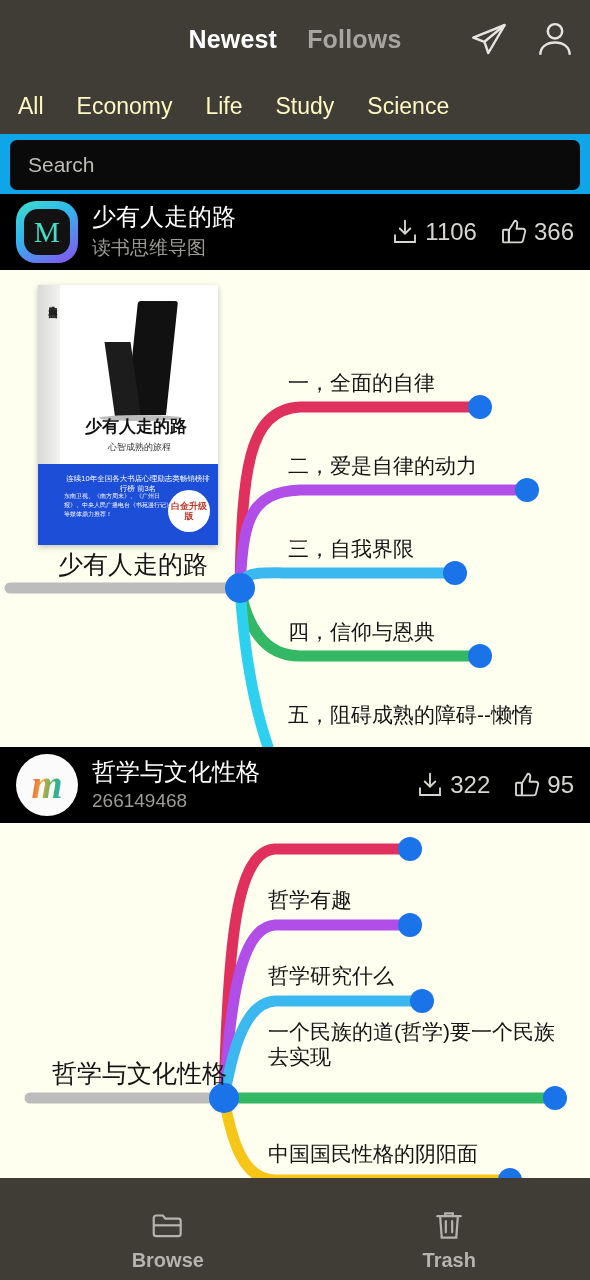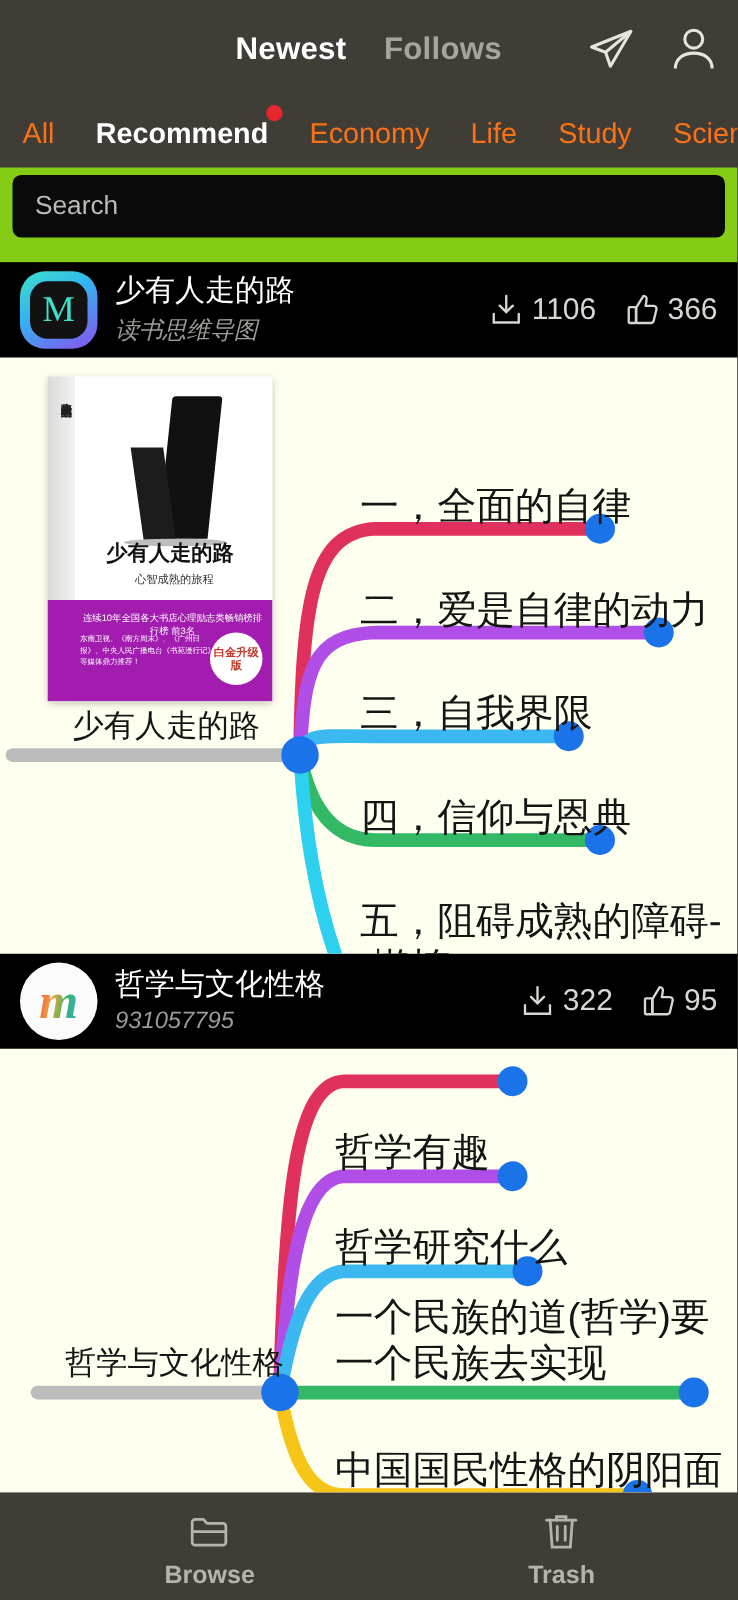--- a/index.html
+++ b/index.html
@@ -15,62 +15,62 @@
   .topbar { height:78px; background:#403d37; display:flex; align-items:center; position:relative; }
   .topbar-center { position:absolute; left:0; right:0; display:flex; justify-content:center; gap:30px; align-items:baseline; }
   .seg { font-size:25px; font-weight:bold; letter-spacing:.2px; }
   .seg.active { color:#ffffff; }
   .seg.inactive { color:#a6a49e;text-align:center; }
   .topbar-icons { position:absolute; right:14px; display:flex; gap:24px; align-items:center; }
   .ic { width:42px; height:42px; display:block; }
 
   
   .tabs { height:56px; background:#403d37; display:flex; align-items:center; padding-left:18px; gap:33px; overflow:hidden; white-space:nowrap; }
-  .tab { font-size:23px; color:#f97316; position:relative; flex:none; }
+  .tab { font-size:23px; color:#fef9c3; position:relative; flex:none; }
   .tab.active { color:#ffffff; font-weight:bold; }
   .tab .dot { position:absolute; top:-9px; right:-11px; width:13px; height:13px; border-radius:50%; background:#e8262b; }
 
   
-  .searchwrap { padding:6px 10px 20px 10px; background:#84cc16; }
+  .searchwrap { padding:6px 10px 4px 10px; background:#0ea5e9; }
   .search { height:50px; background:#0a0a0a; border-radius:7px; display:flex; align-items:center; padding:0 18px; }
   .search span { color:#bdbbb6; font-size:21px; }
 
   
   .card { background:#000; }
   .card-head { height:76px; display:flex; align-items:center; padding:0 16px; background:#000; }
   .avatar { width:62px; height:62px; flex:none; margin-right:14px; position:relative; }
   .avatar.grad { border-radius:20px; background:linear-gradient(150deg,#3fe0c8 0%,#31b6f0 40%,#8a4ff0 100%); display:flex; align-items:center; justify-content:center; }
   .avatar.grad .inner { width:46px; height:46px; border-radius:14px; background:#121212; display:flex; align-items:center; justify-content:center; color:#3fe0c8; font-size:29px; font-family:"Liberation Serif",serif; }
   .avatar.white { border-radius:50%; background:#fbfbfb; display:flex; align-items:center; justify-content:center; }
   .avatar.white .mglyph { font-size:40px; font-style:italic; font-family:"Liberation Serif",serif; font-weight:bold;
     background:linear-gradient(100deg,#e8443c 0%,#f2a43a 35%,#35b86a 68%,#3aa0e8 100%);
     -webkit-background-clip:text; background-clip:text; color:transparent; line-height:1; }
   .meta { flex:1; min-width:0; }
   .meta .t { color:#fff; font-size:24px; line-height:1.15; white-space:nowrap; overflow:hidden; }
-  .meta .s { color:#9d9b96; font-size:19px; margin-top:4px; white-space:nowrap; overflow:hidden;font-style:italic; }
+  .meta .s { color:#9d9b96; font-size:19px; margin-top:4px; white-space:nowrap; overflow:hidden; }
   .stats { display:flex; gap:22px; color:#d8d6d1; font-size:24px; }
   .stat { display:flex; align-items:center; gap:5px; }
   .stat svg { width:30px; height:30px; }
 
   
   .canvas { position:relative; background:#fffff0; overflow:hidden; }
   .canvas svg.lines { position:absolute; inset:0; width:100%; height:100%; }
-  .node-label { position:absolute; color:#151515; font-size:31px; line-height:1.2; white-space:nowrap; }
+  .node-label { position:absolute; color:#151515; font-size:21px; line-height:1.2; white-space:nowrap; }
   .node-label.wrap { white-space:normal; }
   .root-label { position:absolute; color:#151515; font-size:25px; }
   .bookcover { position:absolute; width:180px; height:260px; left:38px; top:15px;
     background:#f4f4f2; box-shadow:0 2px 6px rgba(0,0,0,.25); overflow:hidden; }
   .bc-top { position:absolute; inset:0 0 31% 0; background:#ffffff; }
   .bc-spine { position:absolute; left:0; top:0; bottom:0; width:22px; background:linear-gradient(90deg,#d9d9d7,#f2f2f0); }
   .bc-leg { position:absolute; left:52%; top:6%; width:40px; height:44%; background:#111; transform:skewX(-6deg); border-radius:3px 3px 0 0; }
   .bc-leg2 { position:absolute; left:40%; top:22%; width:26px; height:30%; background:#1c1c1c; transform:skewX(8deg); }
   .bc-shadow { position:absolute; left:34%; top:50%; width:46%; height:6px; background:#bdbdbd; border-radius:50%; }
   .bc-title { position:absolute; left:24px; right:8px; top:50%; text-align:center; color:#111; font-size:17px; font-family:"Liberation Serif",serif; font-weight:bold; }
   .bc-sub { position:absolute; left:24px; right:1px; top:60%; text-align:center; color:#333; font-size:9px; }
-  .bc-band { position:absolute; left:0; right:0; bottom:0; height:31%; background:#a21caf; }
+  .bc-band { position:absolute; left:0; right:0; bottom:0; height:31%; background:#1d4ed8; }
   .bc-band-l1 { position:absolute; left:26px; right:6px; top:12%; color:#fff; font-size:7.5px; text-align:center; }
   .bc-band-l2 { position:absolute; left:26px; right:46px; top:34%; color:#fff; font-size:6px; line-height:1.5; }
   .bc-badge { position:absolute; right:8px; bottom:16%; width:42px; height:42px; border-radius:50%; background:#fff; color:#c0392b; font-size:9px; font-weight:bold; display:flex; align-items:center; justify-content:center; text-align:center; line-height:1.15; }
   .bc-vert { position:absolute; left:3px; top:14px; width:18px; color:#222; font-size:9px; writing-mode:vertical-rl; }
 
   
   .bottomnav { position:absolute; left:0; bottom:0; width:590px; height:83px; background:#403d37; display:flex;padding-left:27px; }
   .navitem { flex:1; display:flex; flex-direction:column; align-items:center; justify-content:center; gap:5px; color:#b5b3ae; }
   .navitem.active { color:#2e9e8f; }
   .navitem svg { width:38px; height:38px; }
@@ -95,24 +95,20 @@
       <svg viewBox="0 0 24 24" fill="none" stroke="#e6e4df" stroke-width="1.4">
         <circle cx="12" cy="7.6" r="4.1"></circle>
         <path d="M3.6 21c0-4.6 3.8-7 8.4-7s8.4 2.4 8.4 7"></path>
       </svg>
     </span>
   </div>
 </div>
 
 <div class="tabs">
   <div class="tab"><span>All</span></div>
-  <div class="tab active">
-    <span>Recommend</span>
-    <span class="dot"></span>
-  </div>
   <div class="tab"><span>Economy</span></div>
   <div class="tab"><span>Life</span></div>
   <div class="tab"><span>Study</span></div>
   <div class="tab"><span>Science</span></div>
 </div>
 
 <div class="searchwrap">
   <div class="search">
     <span>Search</span>
   </div>
@@ -187,21 +183,21 @@
   </div>
 </div>
 
 <div class="card">
   <div class="card-head">
     <div class="avatar white">
       <div class="mglyph">m</div>
     </div>
     <div class="meta">
       <div class="t">哲学与文化性格</div>
-      <div class="s">931057795</div>
+      <div class="s">266149468</div>
     </div>
     <div class="stats">
       <div class="stat">
         <svg viewBox="0 0 24 24" fill="none" stroke="#d8d6d1" stroke-width="1.5" stroke-linecap="round">
           <path d="M12 3v10"></path>
             <path d="M7.8 9.2 12 13.4 16.2 9.2"></path>
           <path d="M4 14.5V20h16v-5.5"></path>
         </svg>
         <span>322</span>
       </div>

